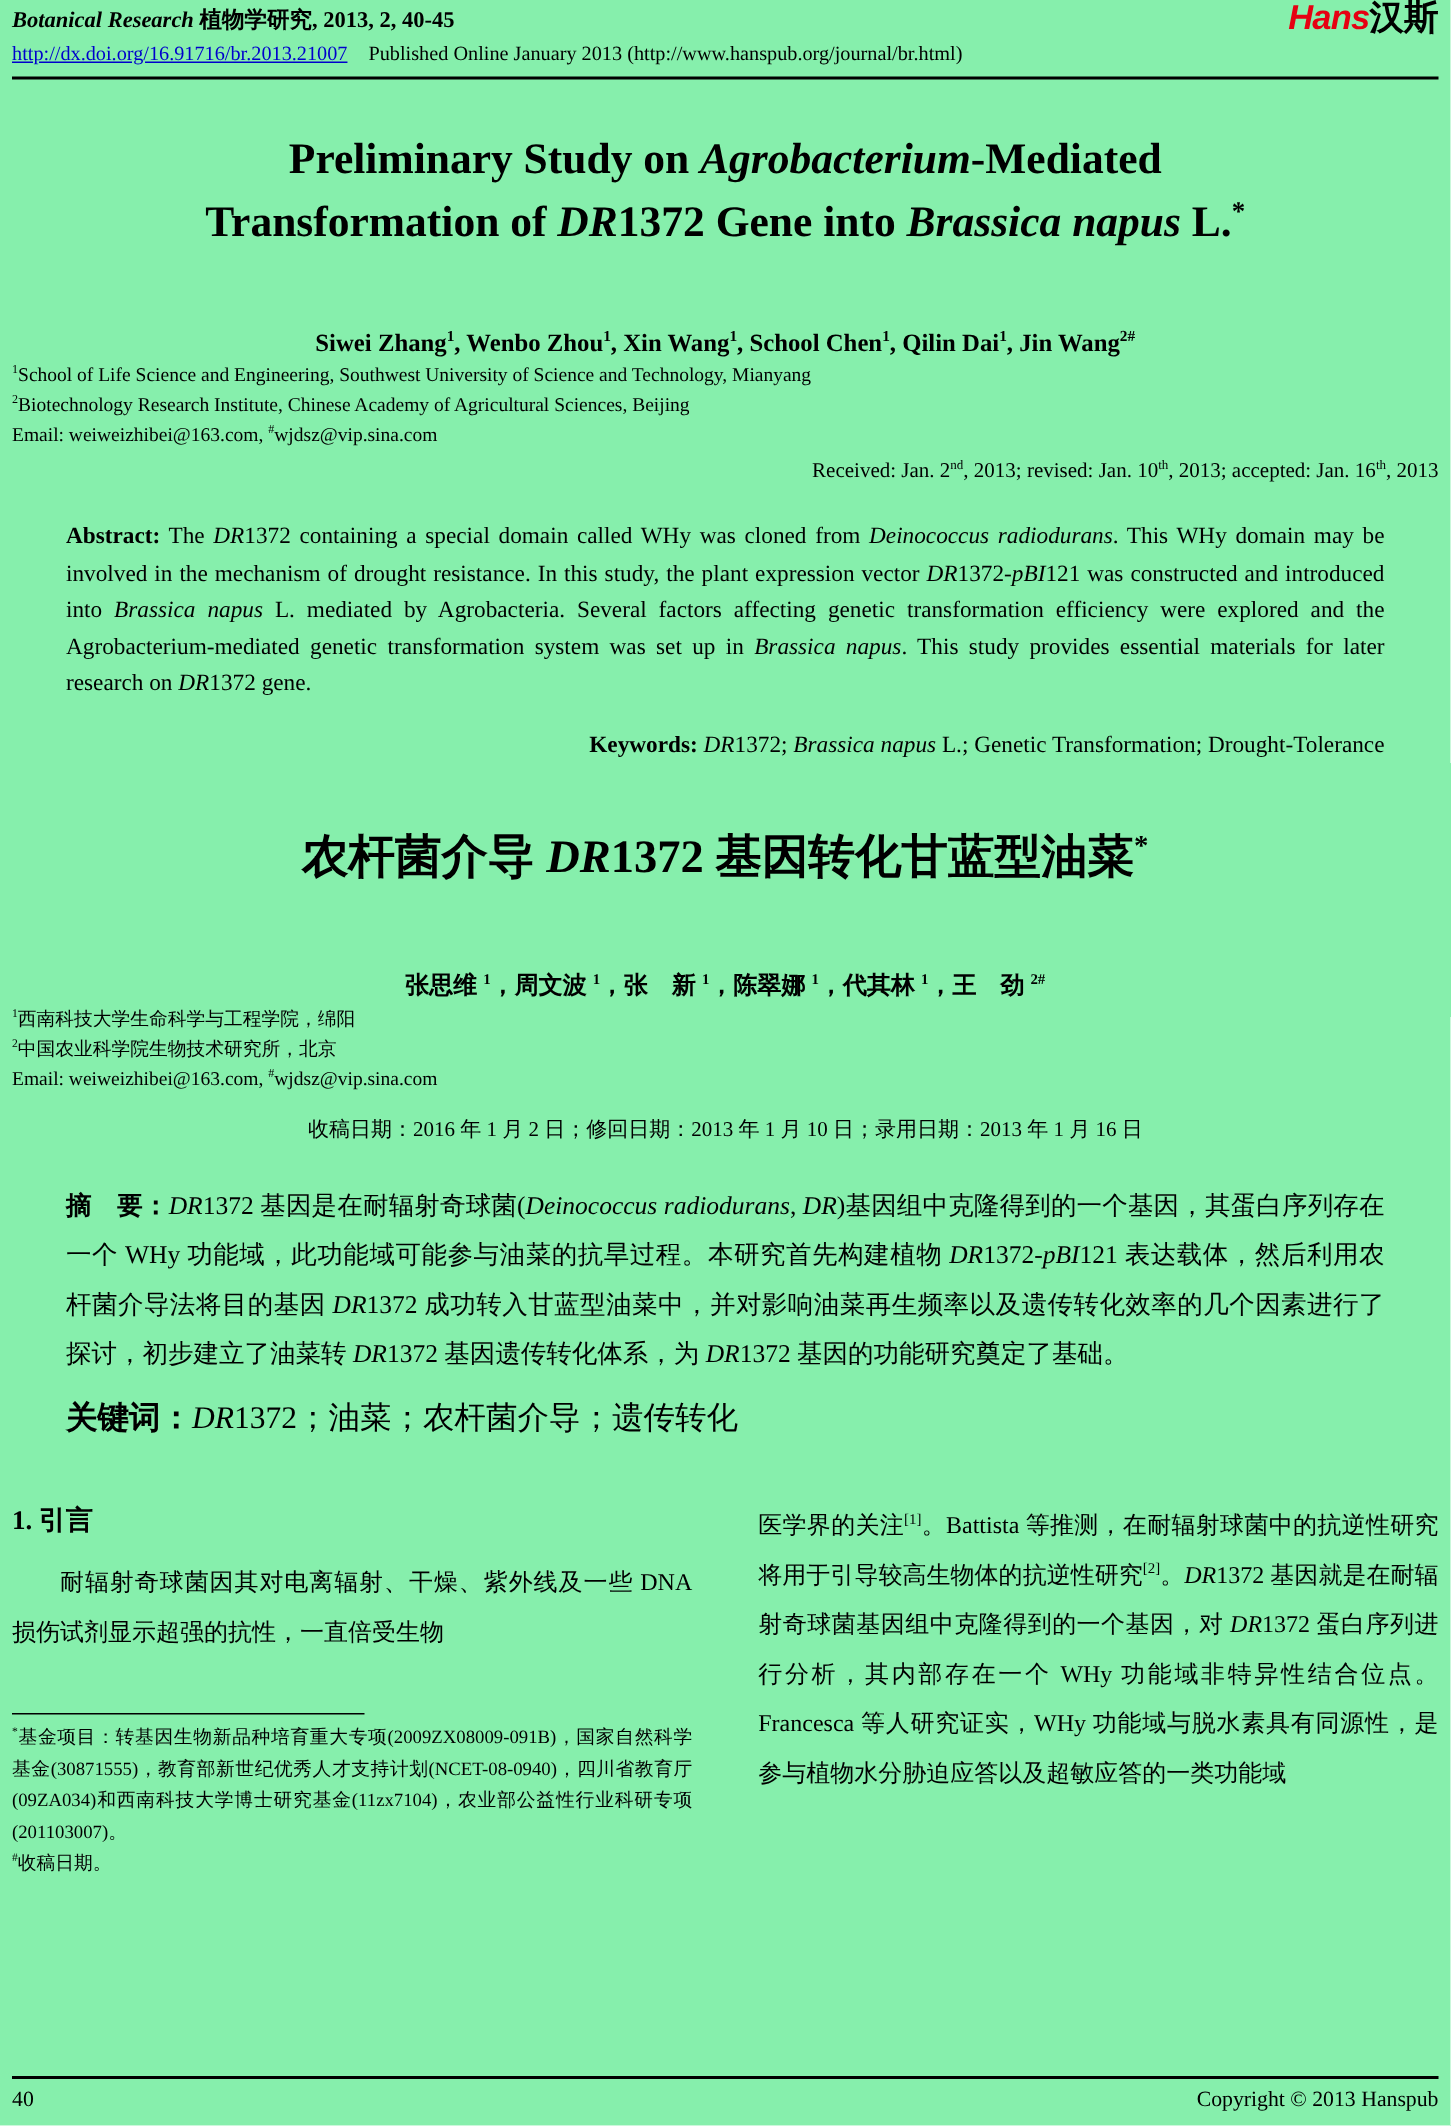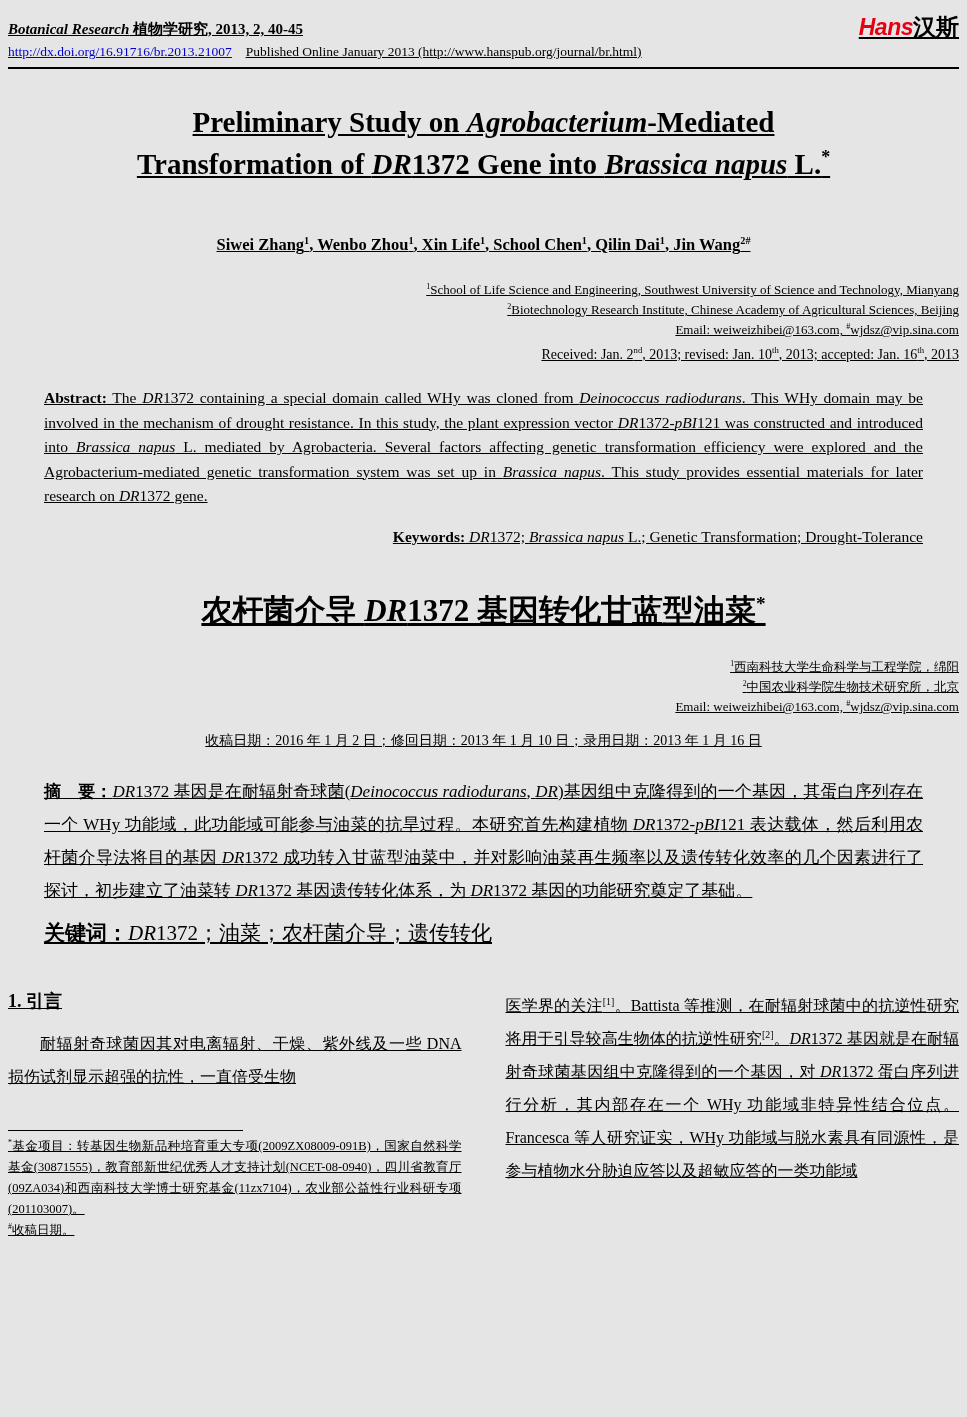--- a/index.html
+++ b/index.html
@@ -1,42 +1,41 @@
 <!DOCTYPE html>
 <html><head>
 <meta charset="utf-8">
 <style>
   * { box-sizing: border-box; }
   html, body { margin: 0; padding: 0; background: #ffffff; }
   .page {
     width: 967px; height: 1417px; position: relative; overflow: hidden;
-    background: #e5e5e5; color: #000;
+    background: #86efac; color: #000;
     font-family: "Liberation Serif", "DejaVu Serif", serif;
-    padding: 16px 8px 0;
-    text-decoration: underline;
+    padding: 0 8px 0;
   }
   .it  { font-style: italic; }
   .bd  { font-weight: bold; }
   .sup { vertical-align: super; font-size: 0.62em; line-height: 0; }
 
   
   .header-row { display: flex; justify-content: space-between; align-items: flex-start; }
   .journal-line { font-size: 15px; padding-top: 4px; }
   .logo { font-family: "Liberation Sans", "DejaVu Sans", sans-serif; font-size: 23px; font-weight: bold; line-height: 1; white-space: nowrap; }
   .logo-hans { color: #e60012; font-style: italic; letter-spacing: -0.5px; }
   .logo-cn { color: #000; }
   .doi-row { font-size: 13.5px; margin-top: 5px; }
   .doi-link { color: #0000cc; text-decoration: underline; }
   .published { margin-left: 14px; }
   .header-rule { border: 0; border-top: 2px solid #000; margin: 7px 0 0; }
 
   
   .title-en { font-size: 29px; font-weight: bold; text-align: center; margin: 32px 0 0; line-height: 1.45; }
   .authors-en { text-align: center; font-weight: bold; font-size: 16.5px; margin-top: 50px; }
-  .affil-block { text-align: right; margin-top: 25px; }
+  .affil-block { text-align: left; margin-top: 1px; }
   .affil { font-size: 13px; line-height: 20px; }
   .received { text-align: right; font-size: 14px; margin-top: 7px; }
   .abstract { font-size: 15.5px; line-height: 24.5px; text-align: justify; margin: 23px 36px 0; }
   .keywords { font-size: 15.5px; margin: 19px 36px 0; text-align: right; }
 
   
   .title-cn { font-size: 31px; font-weight: bold; text-align: center; margin: 43px 0 0; line-height: 1.4; }
   .authors-cn { text-align: center; font-weight: bold; font-size: 16px; margin-top: 55px; }
   .affil-cn { font-size: 12.5px; line-height: 20px; }
   .email-cn { font-size: 13px; }
@@ -71,36 +70,37 @@
       <div class="logo"><span class="logo-hans">Hans</span><span class="logo-cn">汉斯</span></div>
     </div>
     <div class="doi-row">
       <a href="#" class="doi-link">http://dx.doi.org/16.91716/br.2013.21007</a><span class="published">Published Online January 2013 (http://www.hanspub.org/journal/br.html)</span>
     </div>
     <hr class="header-rule">
   </header>
 
   <h1 class="title-en"><span>Preliminary Study on </span><span class="it">Agrobacterium</span><span>-Mediated</span><br><span>Transformation of </span><span class="it">DR</span><span>1372 Gene into </span><span class="it">Brassica napus</span><span> L.</span><span class="sup">*</span></h1>
 
-  <div class="authors-en"><span>Siwei Zhang</span><span class="sup">1</span><span>, Wenbo Zhou</span><span class="sup">1</span><span>, Xin Life</span><span class="sup">1</span><span>, School Chen</span><span class="sup">1</span><span>, Qilin Dai</span><span class="sup">1</span><span>, Jin Wang</span><span class="sup">2#</span></div>
+  <div class="authors-en"><span>Siwei Zhang</span><span class="sup">1</span><span>, Wenbo Zhou</span><span class="sup">1</span><span>, Xin Wang</span><span class="sup">1</span><span>, School Chen</span><span class="sup">1</span><span>, Qilin Dai</span><span class="sup">1</span><span>, Jin Wang</span><span class="sup">2#</span></div>
 
   <div class="affil-block">
     <div class="affil"><span class="sup">1</span><span>School of Life Science and Engineering, Southwest University of Science and Technology, Mianyang</span></div>
     <div class="affil"><span class="sup">2</span><span>Biotechnology Research Institute, Chinese Academy of Agricultural Sciences, Beijing</span></div>
     <div class="affil"><span>Email: weiweizhibei@163.com, </span><span class="sup">#</span><span>wjdsz@vip.sina.com</span></div>
   </div>
 
   <div class="received"><span>Received: Jan. 2</span><span class="sup">nd</span><span>, 2013; revised: Jan. 10</span><span class="sup">th</span><span>, 2013; accepted: Jan. 16</span><span class="sup">th</span><span>, 2013</span></div>
 
   <p class="abstract"><span class="bd">Abstract:</span><span> The </span><span class="it">DR</span><span>1372 containing a special domain called WHy was cloned from </span><span class="it">Deinococcus radiodurans</span><span>. This WHy domain may be involved in the mechanism of drought resistance. In this study, the plant expression vector </span><span class="it">DR</span><span>1372-</span><span class="it">pBI</span><span>121 was constructed and introduced into </span><span class="it">Brassica napus</span><span> L. mediated by Agrobacteria. Several factors affecting genetic transformation efficiency were explored and the Agrobacterium-mediated genetic transformation system was set up in </span><span class="it">Brassica napus</span><span>. This study provides essential materials for later research on </span><span class="it">DR</span><span>1372 gene.</span></p>
 
   <p class="keywords"><span class="bd">Keywords:</span><span> </span><span class="it">DR</span><span>1372; </span><span class="it">Brassica napus</span><span> L.; Genetic Transformation; Drought-Tolerance</span></p>
 
   <h1 class="title-cn"><span>农杆菌介导 </span><span class="it">DR</span><span>1372 基因转化甘蓝型油菜</span><span class="sup">*</span></h1>
 
+  <div class="authors-cn"><span>张思维 </span><span class="sup">1</span><span>，周文波 </span><span class="sup">1</span><span>，张　新 </span><span class="sup">1</span><span>，陈翠娜 </span><span class="sup">1</span><span>，代其林 </span><span class="sup">1</span><span>，王　劲 </span><span class="sup">2#</span></div>
 
   <div class="affil-block">
     <div class="affil-cn"><span class="sup">1</span><span>西南科技大学生命科学与工程学院，绵阳</span></div>
     <div class="affil-cn"><span class="sup">2</span><span>中国农业科学院生物技术研究所，北京</span></div>
     <div class="affil-cn email-cn"><span>Email: weiweizhibei@163.com, </span><span class="sup">#</span><span>wjdsz@vip.sina.com</span></div>
   </div>
 
   <div class="dates-cn">收稿日期：2016 年 1 月 2 日；修回日期：2013 年 1 月 10 日；录用日期：2013 年 1 月 16 日</div>
 
   <p class="abstract-cn"><span class="bd">摘　要：</span><span class="it">DR</span><span>1372 基因是在耐辐射奇球菌(</span><span class="it">Deinococcus radiodurans</span><span>, </span><span class="it">DR</span><span>)基因组中克隆得到的一个基因，其蛋白序列存在一个 WHy 功能域，此功能域可能参与油菜的抗旱过程。本研究首先构建植物 </span><span class="it">DR</span><span>1372-</span><span class="it">pBI</span><span>121 表达载体，然后利用农杆菌介导法将目的基因 </span><span class="it">DR</span><span>1372 成功转入甘蓝型油菜中，并对影响油菜再生频率以及遗传转化效率的几个因素进行了探讨，初步建立了油菜转 </span><span class="it">DR</span><span>1372 基因遗传转化体系，为 </span><span class="it">DR</span><span>1372 基因的功能研究奠定了基础。</span></p>
@@ -115,14 +115,21 @@
         <div class="footnote-rule"></div>
         <p class="footnote-text"><span class="sup">*</span><span>基金项目：转基因生物新品种培育重大专项(2009ZX08009-091B)，国家自然科学基金(30871555)，教育部新世纪优秀人才支持计划(NCET-08-0940)，四川省教育厅(09ZA034)和西南科技大学博士研究基金(11zx7104)，农业部公益性行业科研专项(201103007)。</span></p>
         <p class="footnote-text"><span class="sup">#</span><span>收稿日期。</span></p>
       </div>
     </div>
     <div class="col col-right">
       <p class="body-text"><span>医学界的关注</span><span class="sup">[1]</span><span>。Battista 等推测，在耐辐射球菌中的抗逆性研究将用于引导较高生物体的抗逆性研究</span><span class="sup">[2]</span><span>。</span><span class="it">DR</span><span>1372 基因就是在耐辐射奇球菌基因组中克隆得到的一个基因，对 </span><span class="it">DR</span><span>1372 蛋白序列进行分析，其内部存在一个 WHy 功能域非特异性结合位点。Francesca 等人研究证实，WHy 功能域与脱水素具有同源性，是参与植物水分胁迫应答以及超敏应答的一类功能域</span></p>
     </div>
   </div>
 
+  <footer>
+    <hr class="footer-rule">
+    <div class="footer-row">
+      <span>40</span>
+      <span>Copyright © 2013 Hanspub</span>
+    </div>
+  </footer>
 
 </div>
 
 </body></html>

